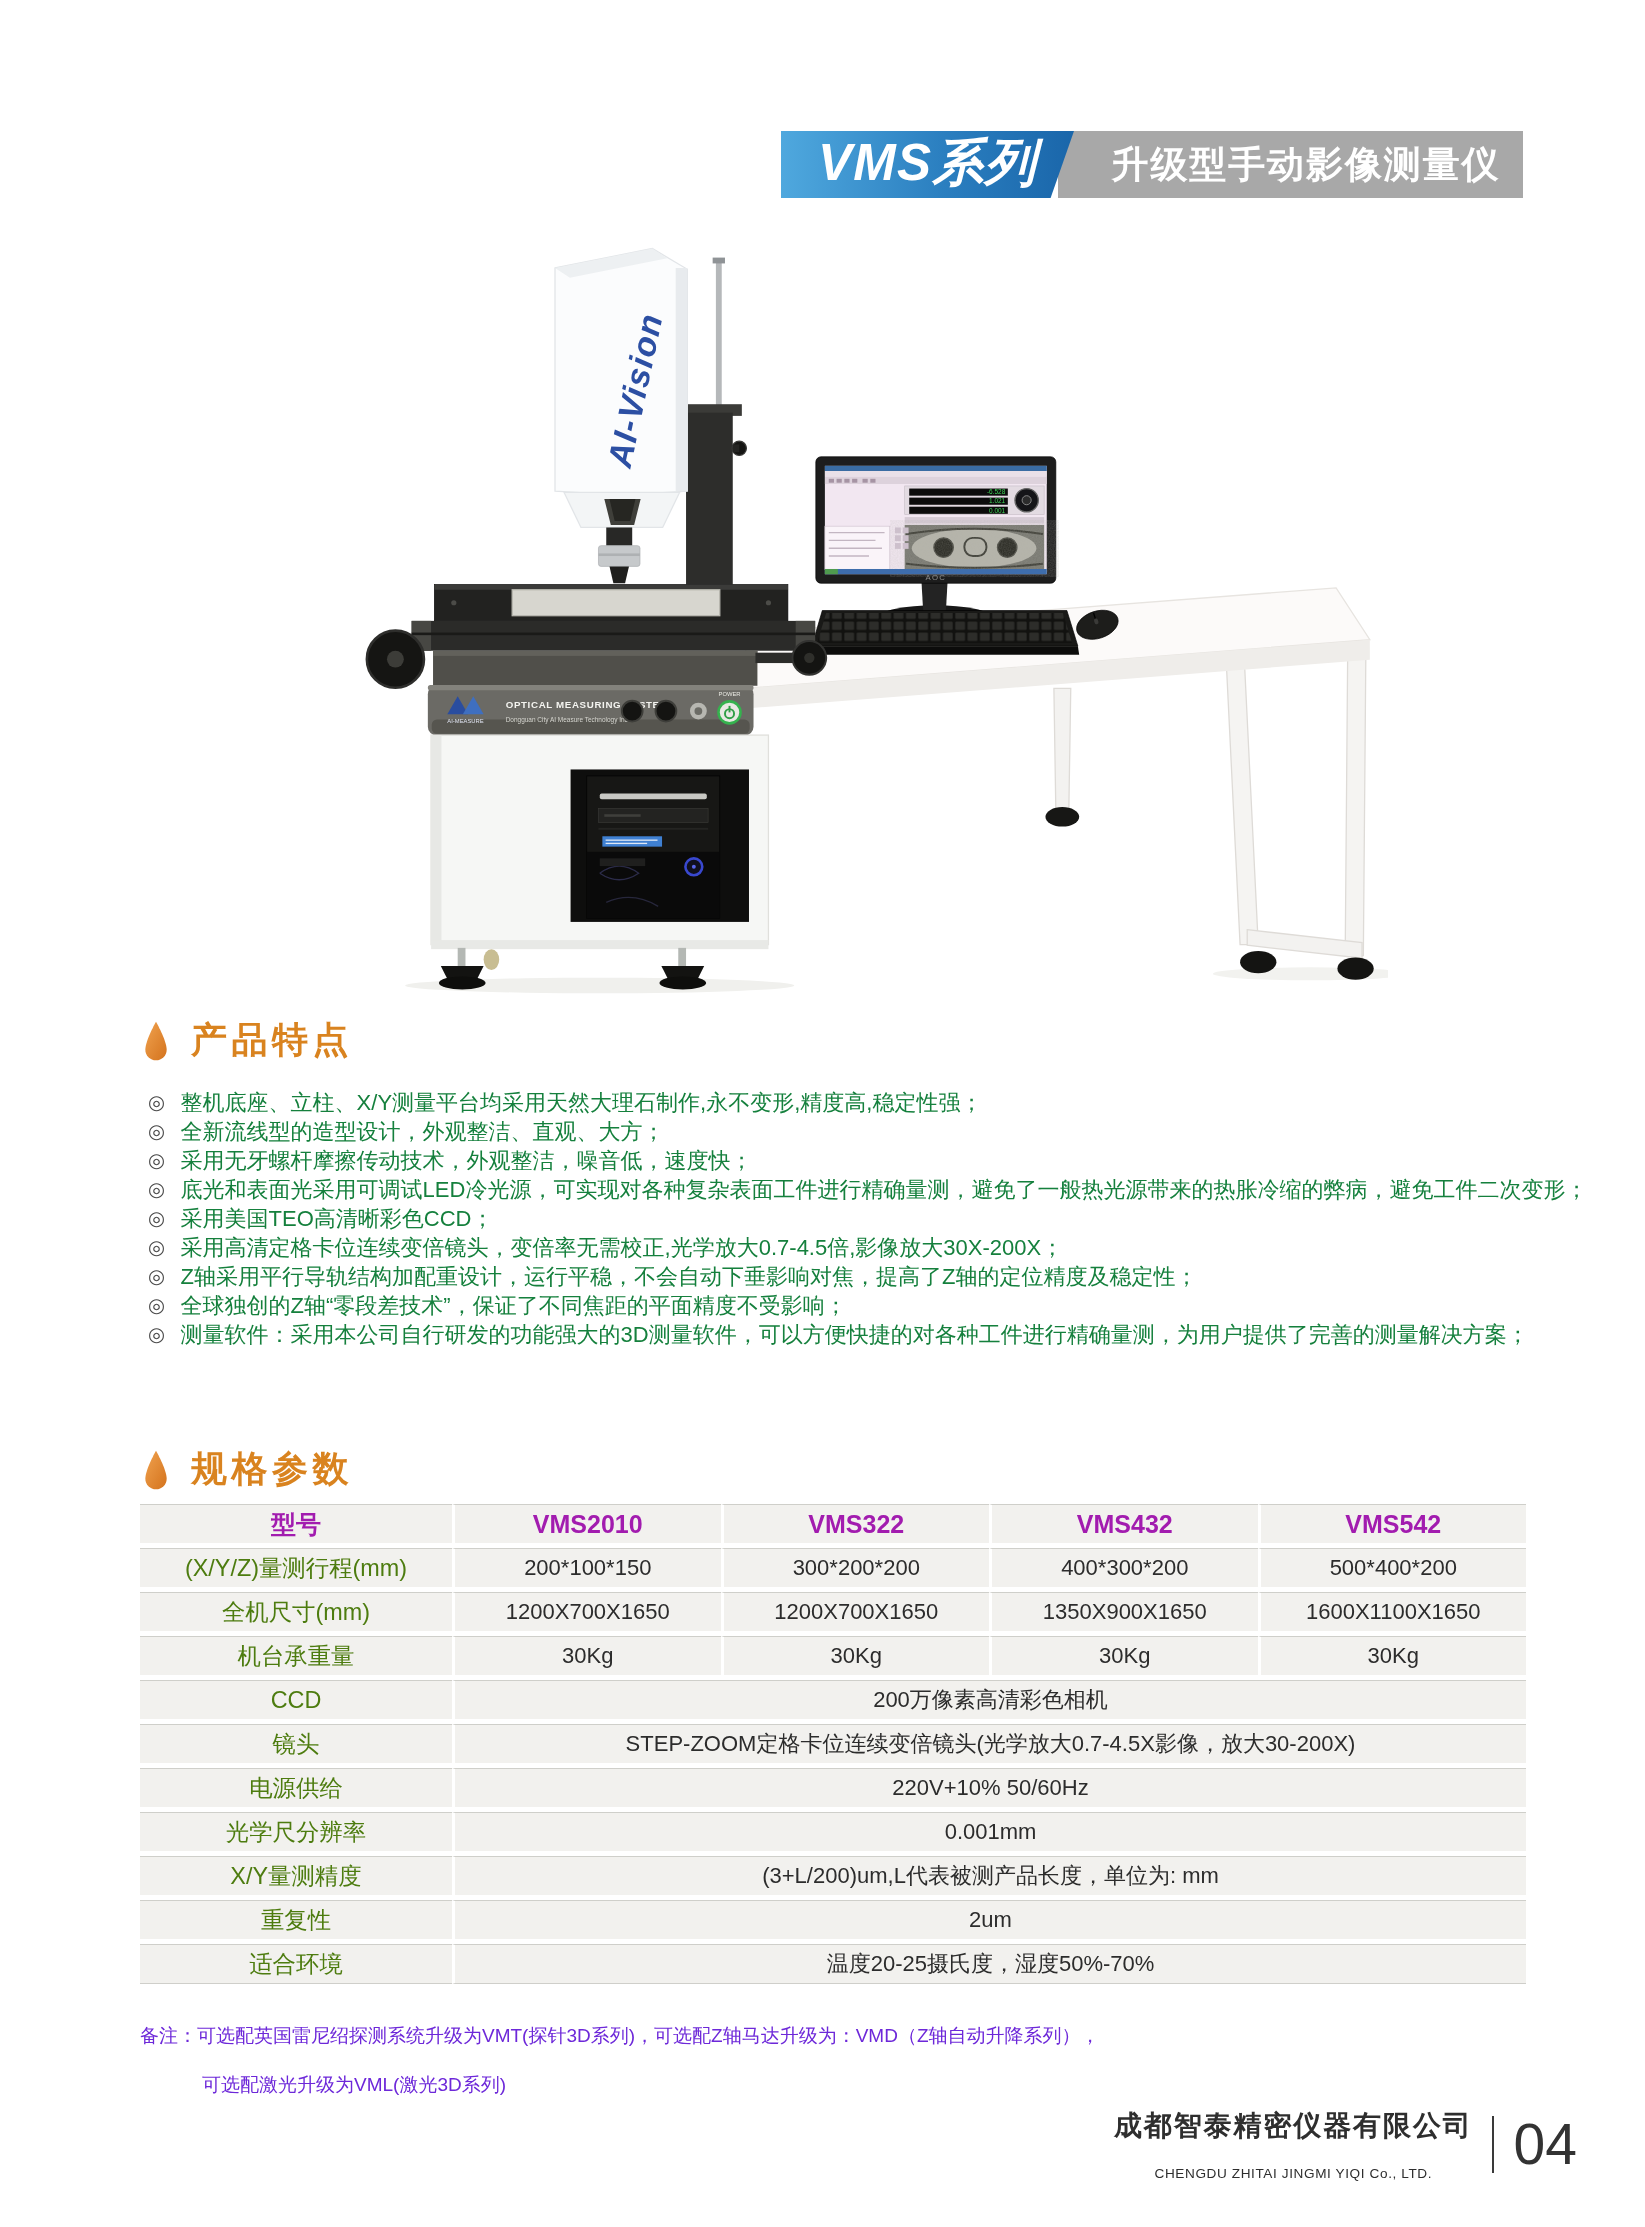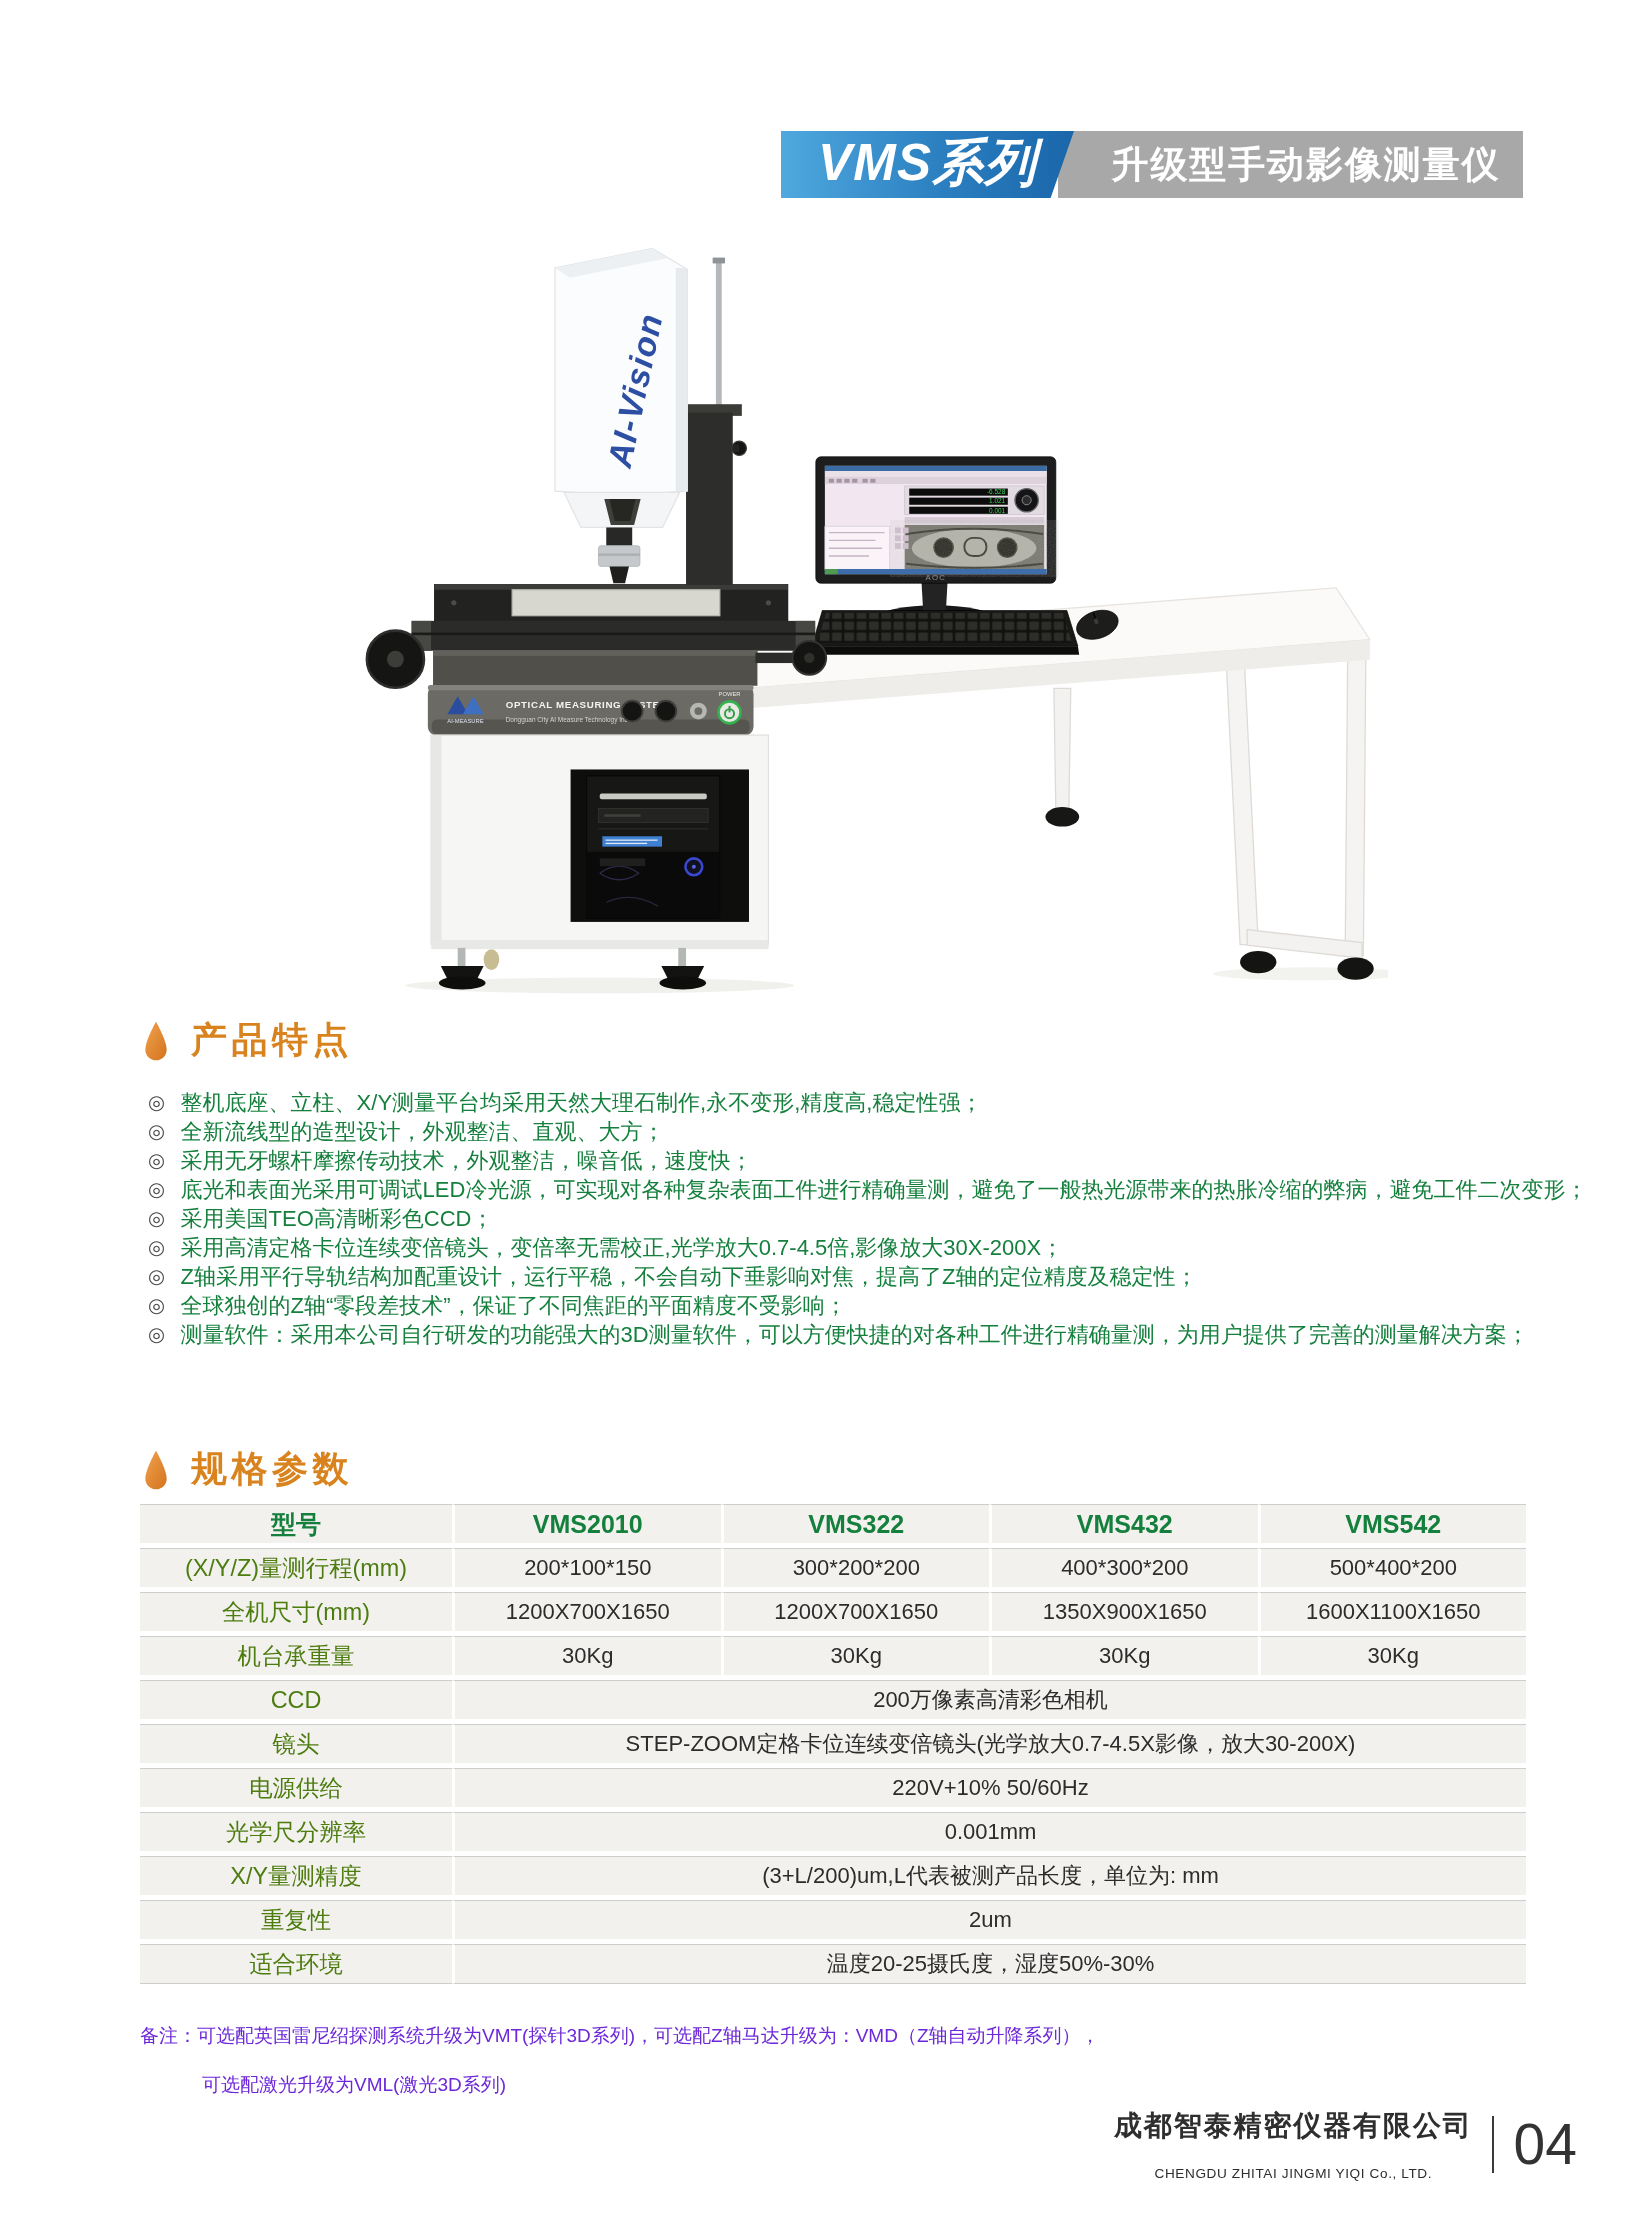--- a/index.html
+++ b/index.html
@@ -22,21 +22,21 @@
   .feat-item{display:flex;align-items:center;gap:15.6px;height:29px;}
   .feat-bullet{font-size:19.5px;color:#4a4a4a;line-height:1;}
   .feat-text{font-size:22px;color:#15803d;white-space:nowrap;}
   
   .spec-table{position:absolute;left:140px;top:1499px;width:1386px;
     border-collapse:separate;border-spacing:0 5.2px;table-layout:fixed;}
   .spec-table th,.spec-table td{background:#f2f1ee;border-top:1.9px solid #cfcfca;
     height:38px;text-align:center;vertical-align:middle;padding:0 3.9px;}
   .spec-table th:not(:first-child),.spec-table td:not(:first-child){border-left:3.9px solid #ffffff;}
   .spec-table tr:last-child td{border-bottom:1.9px solid #cfcfca;}
-  .spec-table th{font-size:25px;font-weight:bold;color:#15803d;margin-left:36px;}
+  .spec-table th{font-size:25px;font-weight:bold;color:#a21caf;margin-left:36px;}
   .spec-table td.lbl{font-size:23.4px;color:#4d7c0f;}
   .spec-table td.val{font-size:22px;color:#2c2c2c;}
   .col-model{width:312px;}
   .notes{position:absolute;left:140px;top:2011px;font-size:19px;color:#6d28d9;line-height:49px;}
   .notes .l2{padding-left:62px;}
   
   .footer{position:absolute;top:2107px;left:1012px;width:565px;display:flex;
     align-items:center;justify-content:flex-end;gap:19.5px;}
   .f-co{text-align:center;}
   .f-cn{font-size:28px;font-weight:bold;color:#2e2e2e;letter-spacing:1.9px;}
@@ -379,21 +379,21 @@
         <tr>
           <td class="lbl">X/Y量测精度</td>
           <td class="val" colspan="4">(3+L/200)um,L代表被测产品长度，单位为: mm</td>
         </tr>
         <tr>
           <td class="lbl">重复性</td>
           <td class="val" colspan="4">2um</td>
         </tr>
         <tr>
           <td class="lbl">适合环境</td>
-          <td class="val" colspan="4">温度20-25摄氏度，湿度50%-30%</td>
+          <td class="val" colspan="4">温度20-25摄氏度，湿度50%-70%</td>
         </tr>
       </tbody>
   </table>
 
   <div class="notes">
     <div>备注：可选配英国雷尼绍探测系统升级为VMT(探针3D系列)，可选配Z轴马达升级为：VMD（Z轴自动升降系列），</div>
     <div class="l2">可选配激光升级为VML(激光3D系列)</div>
   </div>
 
   <div class="footer">

